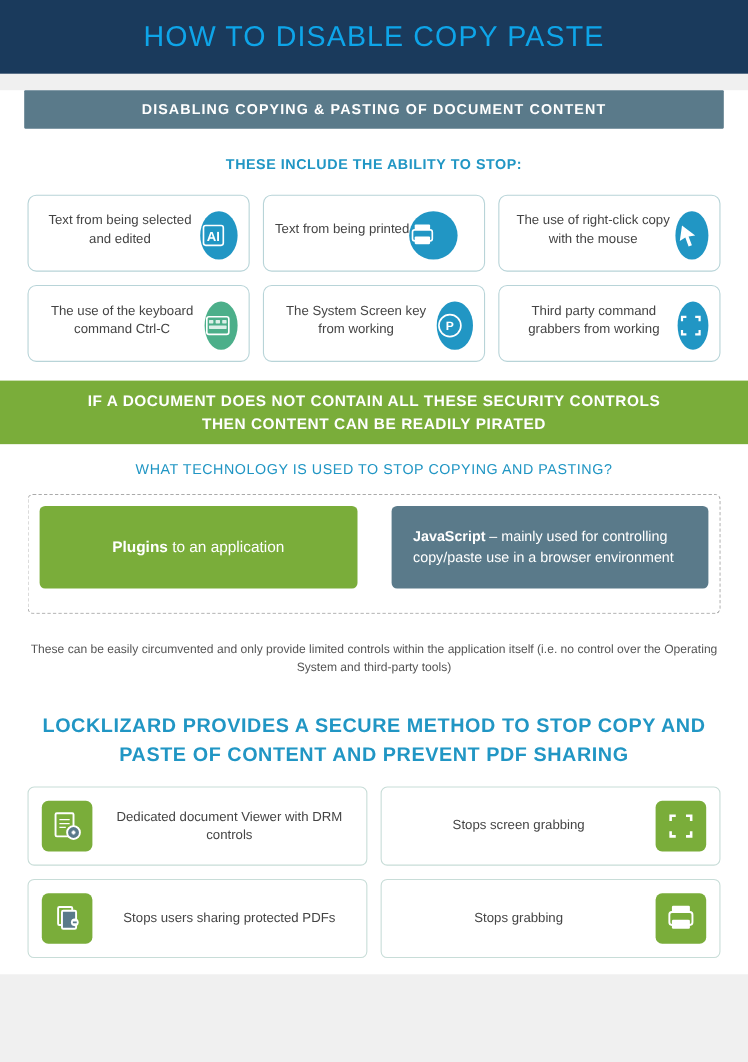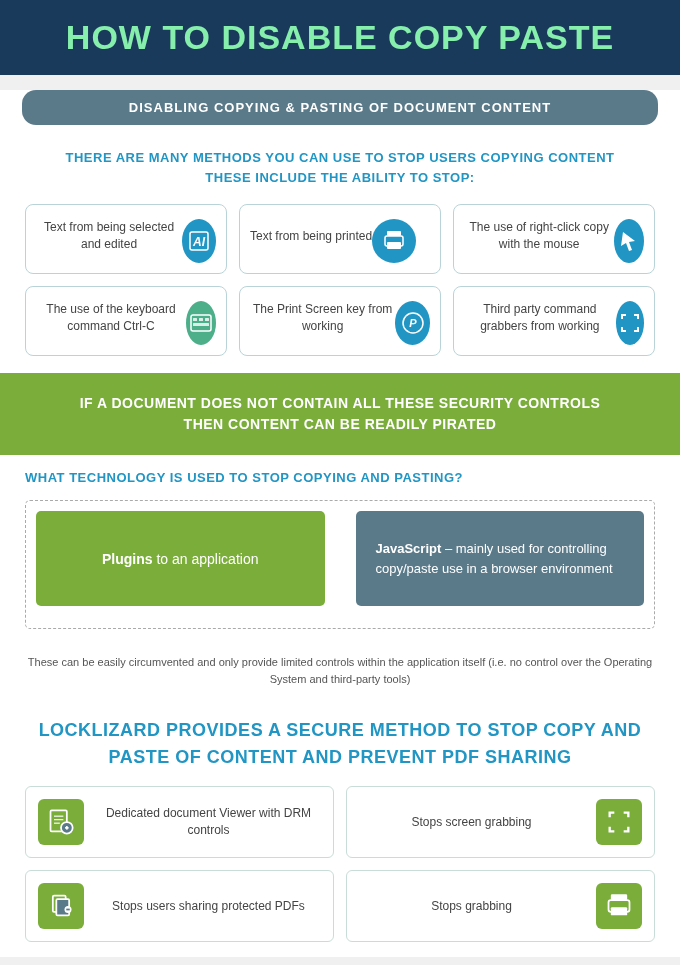--- a/index.html
+++ b/index.html
@@ -5,45 +5,45 @@
     * { box-sizing: border-box; margin: 0; padding: 0; }
     body {
       width: 680px;
       font-family: 'Arial', sans-serif;
       background: #f0f0f0;
     }
 
     
     .header {
       background: #1a3a5c;
-      color: #86efac;
+      color: #0ea5e9;
       text-align: center;
       padding: 18px 20px;
-      font-size: 34px;
-      font-weight: bold;
+      font-size: 26px;
+      font-weight: normal;
       letter-spacing: 1px;
     }
 
     
     .main {
       background: white;
       padding: 0;
     }
 
     
     .banner {
       background: #5a7a8a;
       color: white;
       text-align: center;
       padding: 10px 20px;
       font-size: 13px;
       font-weight: bold;
       letter-spacing: 1px;
       margin: 15px 22px;
-      border-radius: 14px;
+      border-radius: 1px;
     }
 
     
     .subtitle {
       color: #2196c4;
       text-align: center;
       font-size: 13px;
       font-weight: bold;
       letter-spacing: 0.5px;
       padding: 8px 20px 5px;
@@ -75,51 +75,50 @@
       margin-bottom: 10px;
       line-height: 1.4;
     }
 
     .card-icon {
       width: 44px;
       height: 44px;
       border-radius: 50%;
       display: flex;
       align-items: center;
-      justify-content: center;
       font-size: 20px;
-      font-style: italic;
     }
 
     .icon-blue { background: #2196c4; color: white; }
     .icon-teal { background: #4caf8a; color: white; }
 
     
     .green-section {
       background: #7aad3a;
       color: white;
       text-align: center;
-      padding: 20px 30px;
+      padding: 8px 30px;
       font-size: 14px;
       font-weight: bold;
       letter-spacing: 0.5px;
       line-height: 1.5;
       margin-top: 5px;
     }
 
     
     .tech-section {
       padding: 15px 25px;
       background: white;
     }
 
     .tech-title {
       color: #2196c4;
+      text-align: center;
       font-size: 13px;
-      font-weight: bold;
+      font-weight: normal;
       letter-spacing: 0.5px;
       margin-bottom: 15px;
     }
 
     .tech-boxes {
       display: flex;
       gap: 31px;
       margin-bottom: 12px;
     }
 
@@ -136,21 +135,21 @@
       justify-content: center;
     }
 
     .tech-box-left strong {
       font-weight: bold;
     }
 
     .tech-box-right {
       background: #5a7a8a;
       color: white;
-      padding: 28px 20px;
+      padding: 18px 20px;
       border-radius: 5px;
       font-size: 13px;
       flex: 1;
       display: flex;
       align-items: center;
       justify-content: center;
       line-height: 1.5;
     }
 
     .tech-box-right strong {
@@ -229,21 +228,20 @@
   <span>HOW TO DISABLE COPY PASTE</span>
 </div>
 
 <div class="main">
 
   <div class="banner">
     <span>DISABLING COPYING &amp; PASTING OF DOCUMENT CONTENT</span>
   </div>
 
   <div class="subtitle">
-    <div>THERE ARE MANY METHODS YOU CAN USE TO STOP USERS COPYING CONTENT</div>
     <div>THESE INCLUDE THE ABILITY TO STOP:</div>
   </div>
 
   <div class="cards-grid">
 
     <div class="card">
       <div class="card-text">Text from being selected and edited</div>
       <div class="card-icon icon-blue">
         <svg width="24" height="24" viewBox="0 0 24 24" fill="white">
           <rect x="3" y="3" width="18" height="18" rx="2" fill="none" stroke="white" stroke-width="1.5"></rect>
@@ -280,21 +278,21 @@
           <rect x="2" y="4" width="20" height="16" rx="2" fill="none" stroke="white" stroke-width="1.5"></rect>
           <rect x="4" y="7" width="4" height="3" rx="0.5" fill="white" opacity="0.8"></rect>
           <rect x="10" y="7" width="4" height="3" rx="0.5" fill="white" opacity="0.8"></rect>
           <rect x="16" y="7" width="4" height="3" rx="0.5" fill="white" opacity="0.8"></rect>
           <rect x="4" y="12" width="16" height="3" rx="0.5" fill="white" opacity="0.8"></rect>
         </svg>
       </div>
     </div>
 
     <div class="card">
-      <div class="card-text">The Print Screen key from working</div>
+      <div class="card-text">The System Screen key from working</div>
       <div class="card-icon icon-blue">
         <svg width="24" height="24" viewBox="0 0 24 24" fill="white">
           <circle cx="12" cy="12" r="10" fill="none" stroke="white" stroke-width="1.5"></circle>
           <text x="12" y="16" text-anchor="middle" font-size="11" fill="white" font-weight="bold">P</text>
         </svg>
       </div>
     </div>
 
     <div class="card">
       <div class="card-text">Third party command grabbers from working</div>

